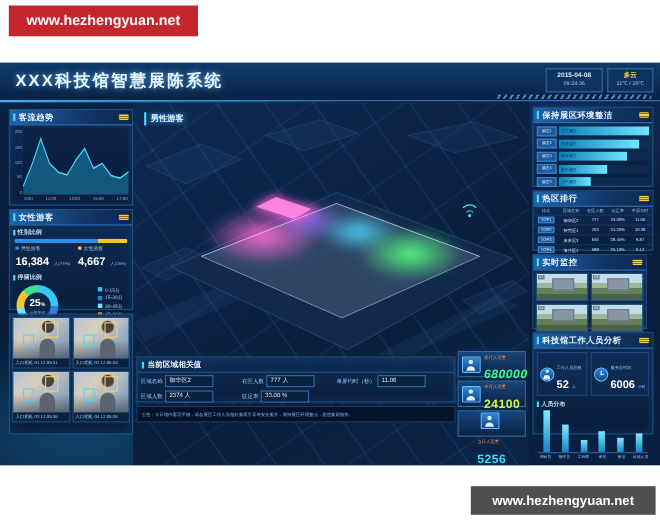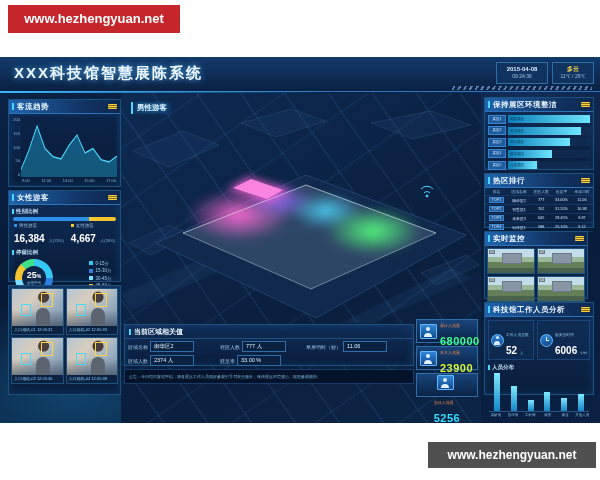--- a/index.html
+++ b/index.html
@@ -389,26 +389,26 @@
           <span class="fv">33.00 %</span>
         </div>
     </div>
   </div>
 
   <div class="notice">公告：今日馆内客流平稳，请各展区工作人员做好参观引导与安全服务，保持展区环境整洁，祝您参观愉快。</div>
 
   <div class="scard" style="top:262px;">
     <span class="sicon"></span>
     <span><span class="slab">累计人流量</span><br>
-    <span class="sval" style="color: rgb(61, 255, 139);">680000</span></span>
+    <span class="sval" style="color: rgb(61, 255, 139); font-style: italic;">680000</span></span>
   </div>
   <div class="scard" style="top:289px;">
     <span class="sicon"></span>
     <span><span class="slab">本月人流量</span><br>
-    <span class="sval" style="color: rgb(216, 245, 61);">23900</span></span>
+    <span class="sval" style="color: rgb(216, 245, 61);">24100</span></span>
   </div>
   <div class="scard" style="top:316px;flex-direction:column;">
     <span class="sicon"></span>
     <span><span class="slab">当日人流量</span><br>
     <span class="sval" style="color: rgb(53, 224, 255);">5256</span></span>
   </div>
 
   <div class="panel" style="left:484px;top:40px;width:110px;height:73px;">
     <div class="ph">
         <span class="pht">保持展区环境整洁</span>

